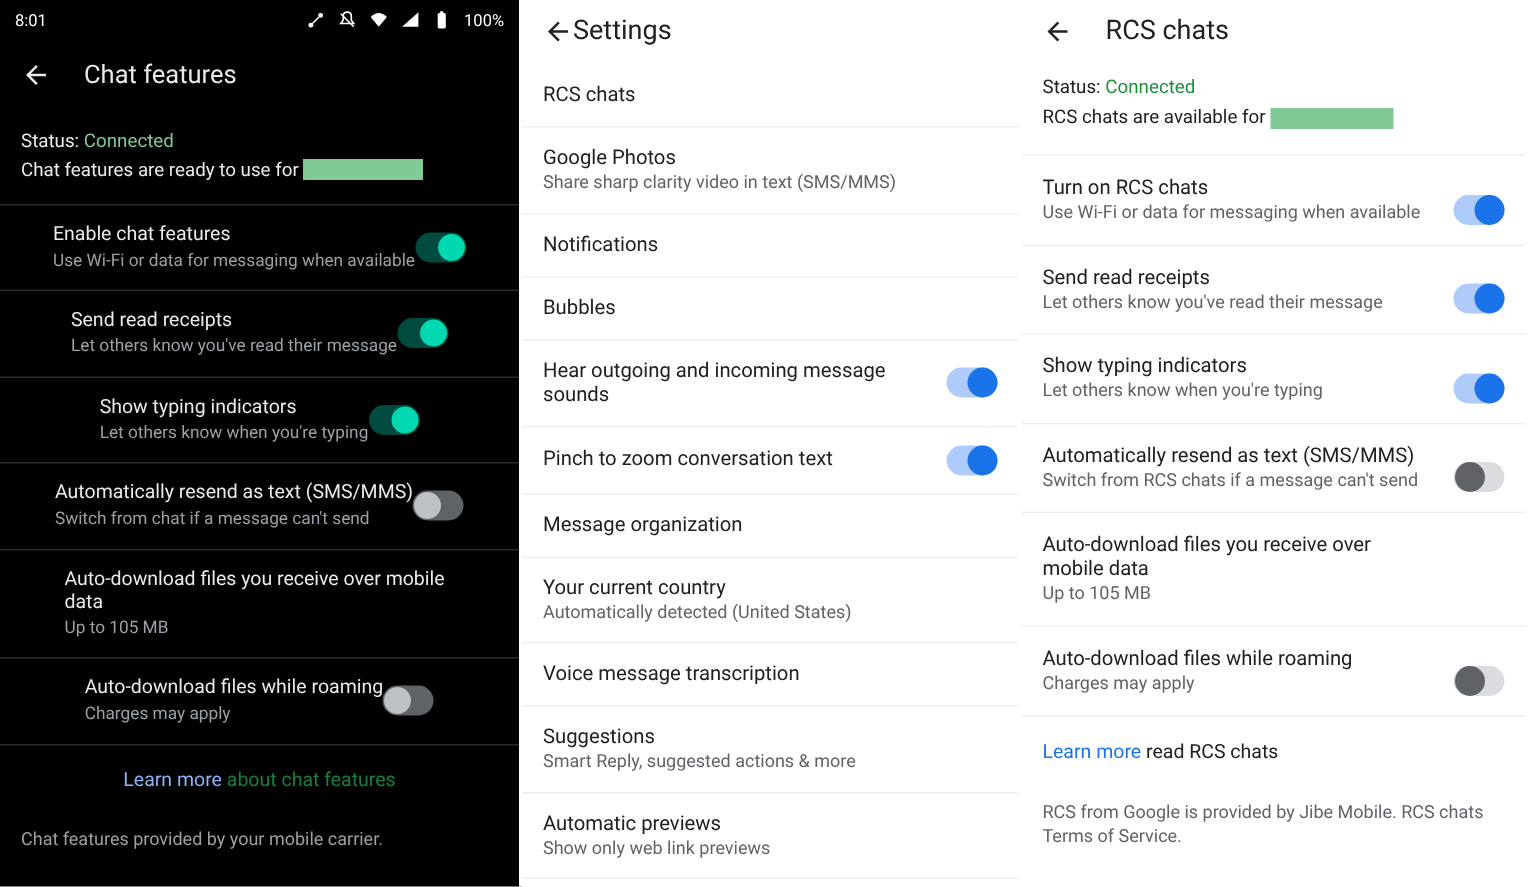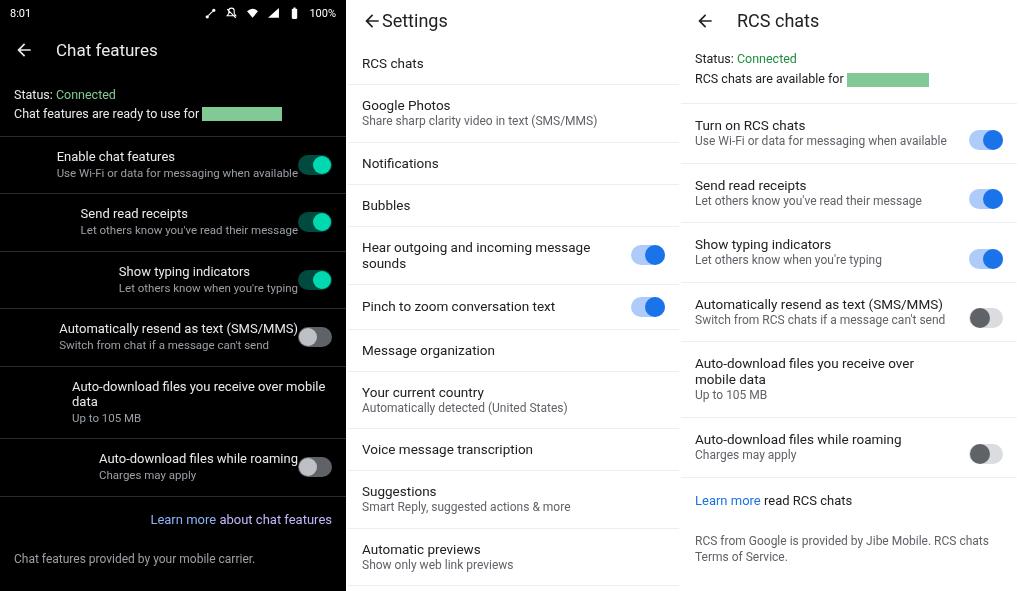--- a/index.html
+++ b/index.html
@@ -12,21 +12,21 @@
     
     .statusbar { display: flex; justify-content: space-between; align-items: center; padding: 4px 10px 0 10px; font-size: 11px; color: #fff; height: 22px; }
     .sb-icons { display: flex; gap: 8px; align-items: center; }
     .sb-ico { width: 13px; height: 13px; }
     .header1 { display: flex; align-items: center; gap: 22px; padding: 18px 14px 20px 14px; }
     .back-arrow { width: 20px; height: 20px; }
     .h1-title { font-size: 17px; font-weight: 400; color: #e8eaed; }
     .section-top { padding: 6px 14px 12px 14px; font-size: 12.5px; line-height: 1.5; }
     .connected-dark { color: #81c995; }
     .green-block { display: inline-block; background: #81c995; height: 14px; vertical-align: middle; }
-    .row-d { display: flex; justify-content: flex-end; align-items: center; padding: 12px 14px 12px 14px; border-top: 1px solid #2a2a2a; }
+    .row-d { display: flex; justify-content: center; align-items: center; padding: 12px 14px 12px 14px; border-top: 1px solid #2a2a2a; }
     .row-d .txt { max-width: 260px; }
     .rt { font-size: 13px; color: #e8eaed; margin-bottom: 2px; }
     .rs { font-size: 11.5px; color: #9aa0a6; line-height: 1.35; }
     .toggle { width: 34px; height: 20px; border-radius: 10px; position: relative; flex-shrink: 0; }
     .toggle::after { content: ''; width: 18px; height: 18px; border-radius: 50%; position: absolute; top: 1px; }
     .on-teal { background: #004a3f; }
     .on-teal::after { background: #00d9b0; right: 1px; }
     .off-dark { background: #5f6368; }
     .off-dark::after { background: #bdc1c6; left: 1px; }
     .link-dark { color: #8ab4f8; font-size: 13px; }
@@ -134,21 +134,21 @@
       </div>
       <div class="row-d">
         <div class="txt">
           <div class="rt">Auto-download files while roaming</div>
           <div class="rs">Charges may apply</div>
         </div>
         <div class="toggle off-dark"></div>
       </div>
     </div>
   <div class="row-d" style="border-top:1px solid #2a2a2a">
-    <div><span class="link-dark">Learn more</span><span style="font-size:13px;color:#c4b5fd"> about chat features</span></div>
+    <div><span class="link-dark">Learn more</span><span style="font-size:13px;color:#15803d"> about chat features</span></div>
   </div>
   <div class="footer-d">Chat features provided by your mobile carrier.</div>
 </div>
 
 <div class="panel p2">
   <div class="header2">
     <svg class="back-arrow" viewBox="0 0 24 24">
         <path d="M20 11H7.8l5.6-5.6L12 4l-8 8 8 8 1.4-1.4L7.8 13H20z" fill="#202124"></path>
       </svg>
     <span class="h2-title">Settings</span>

